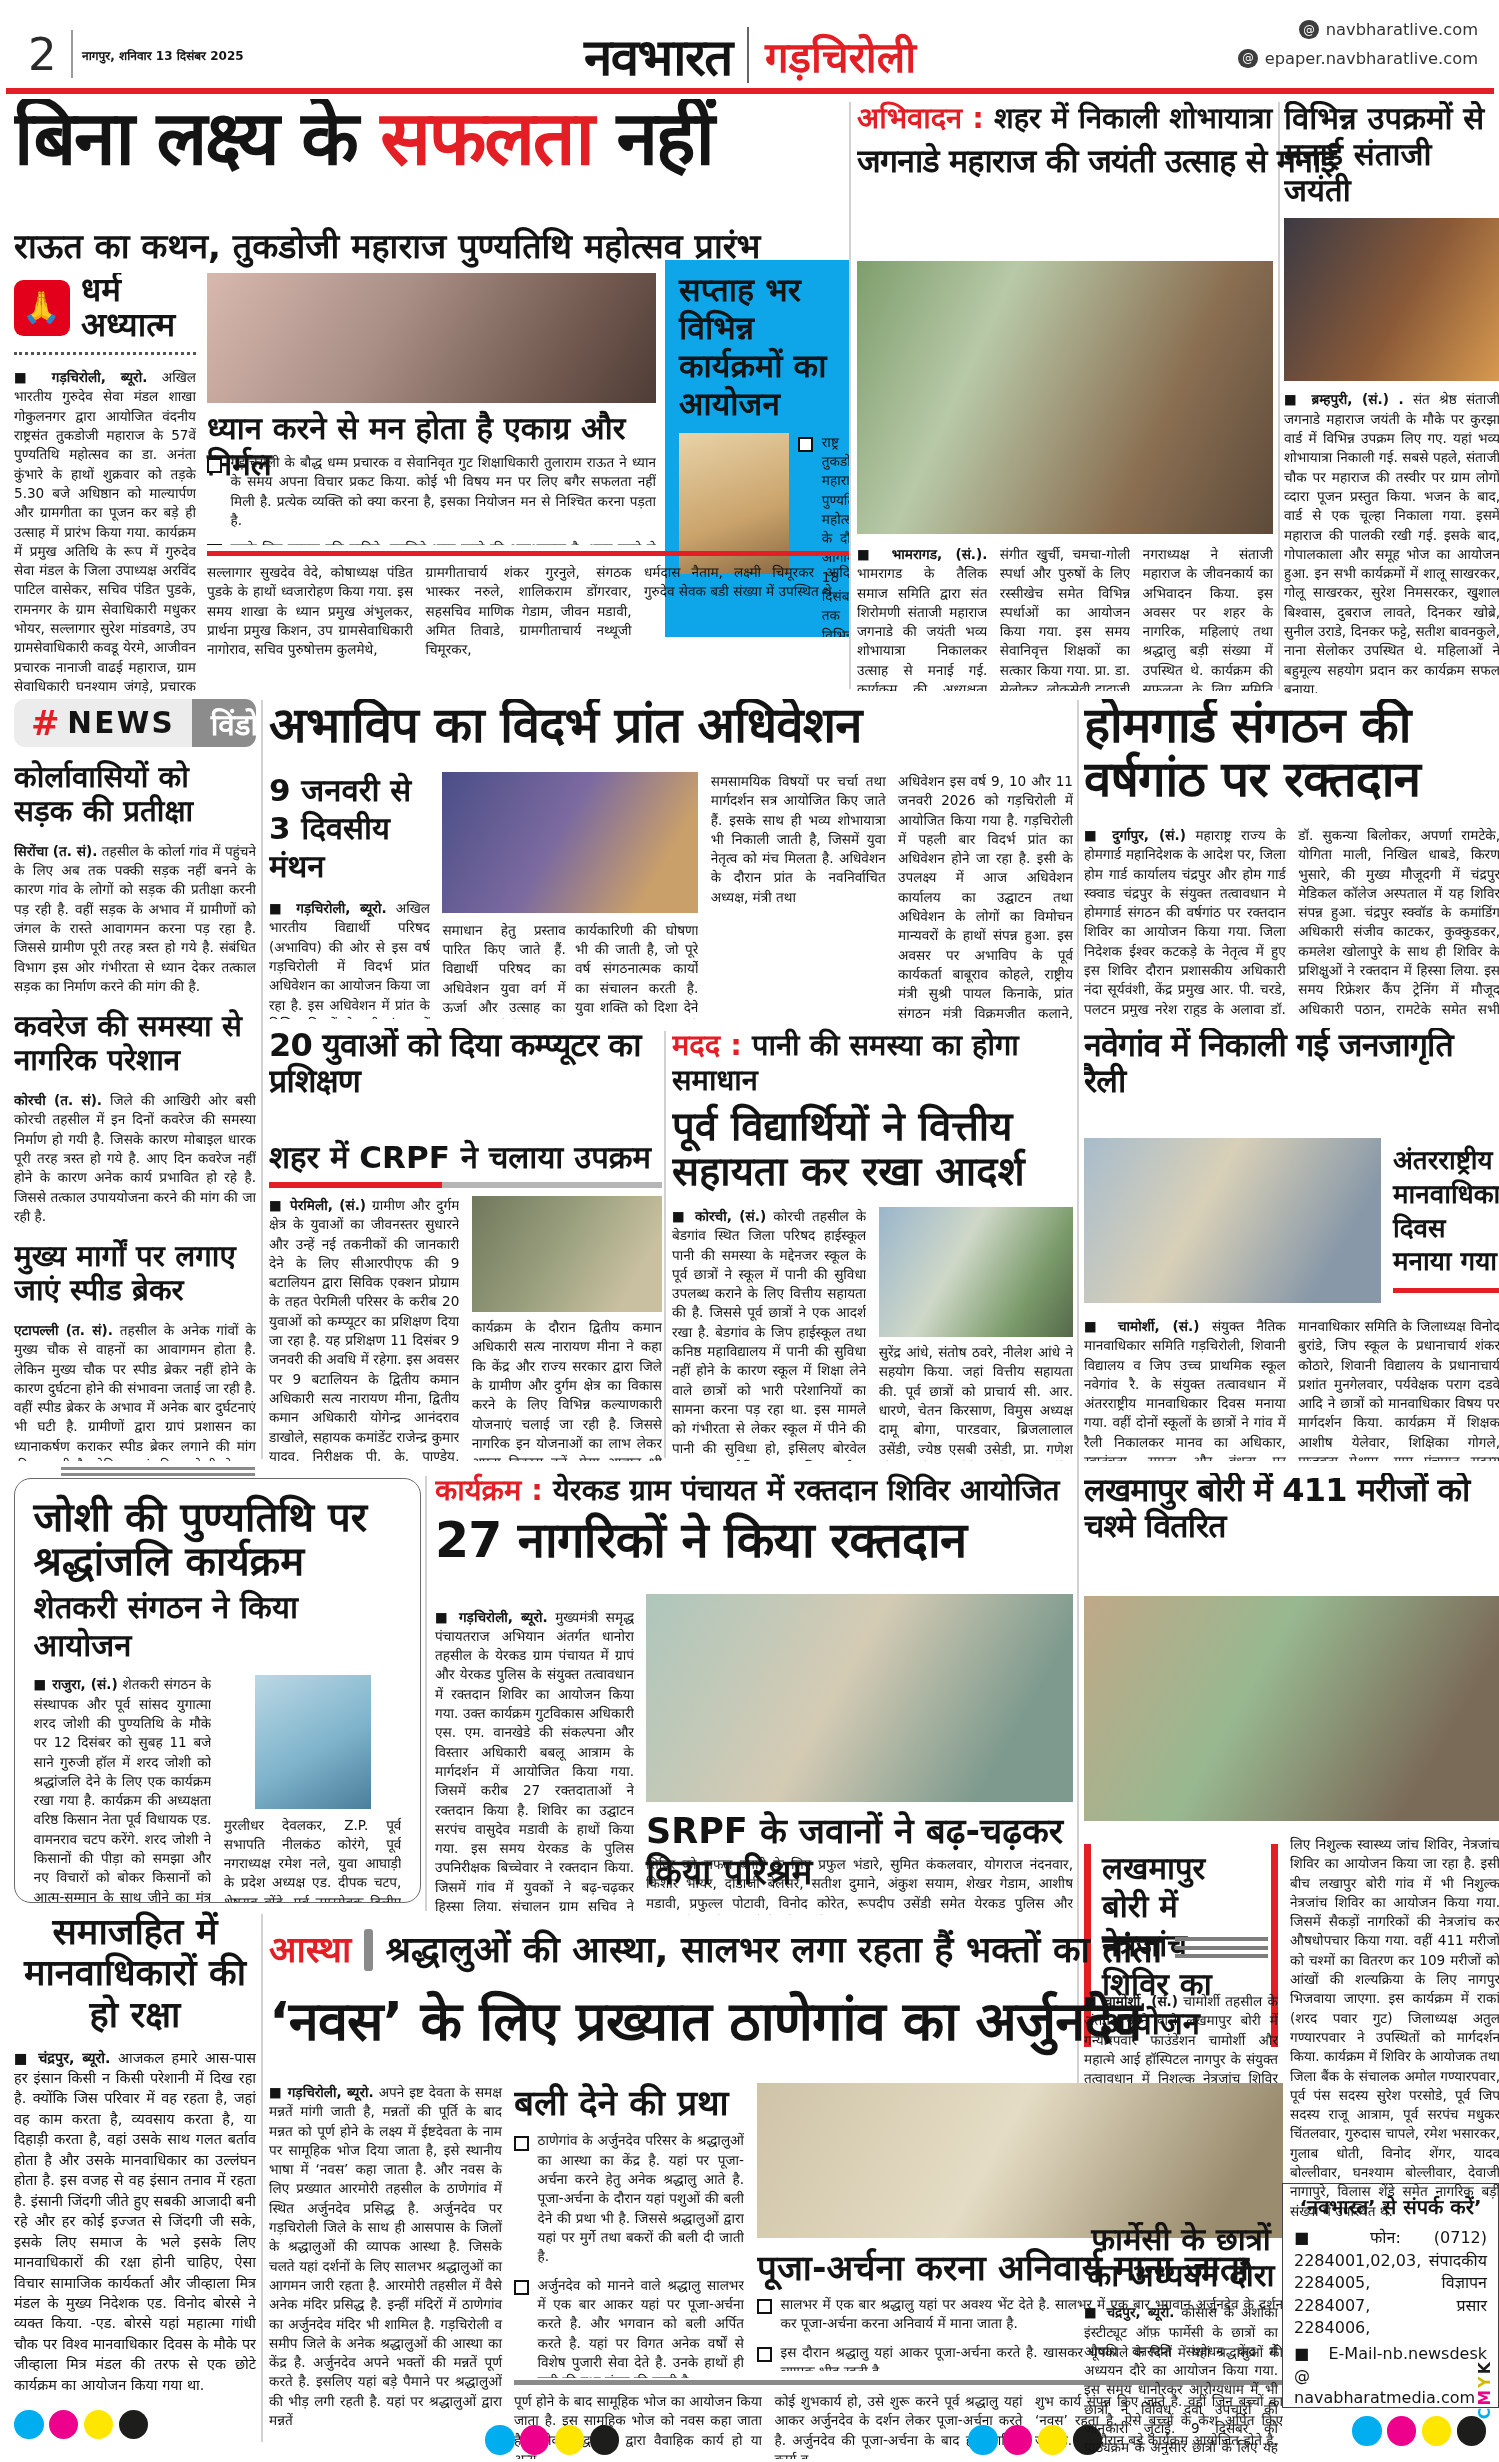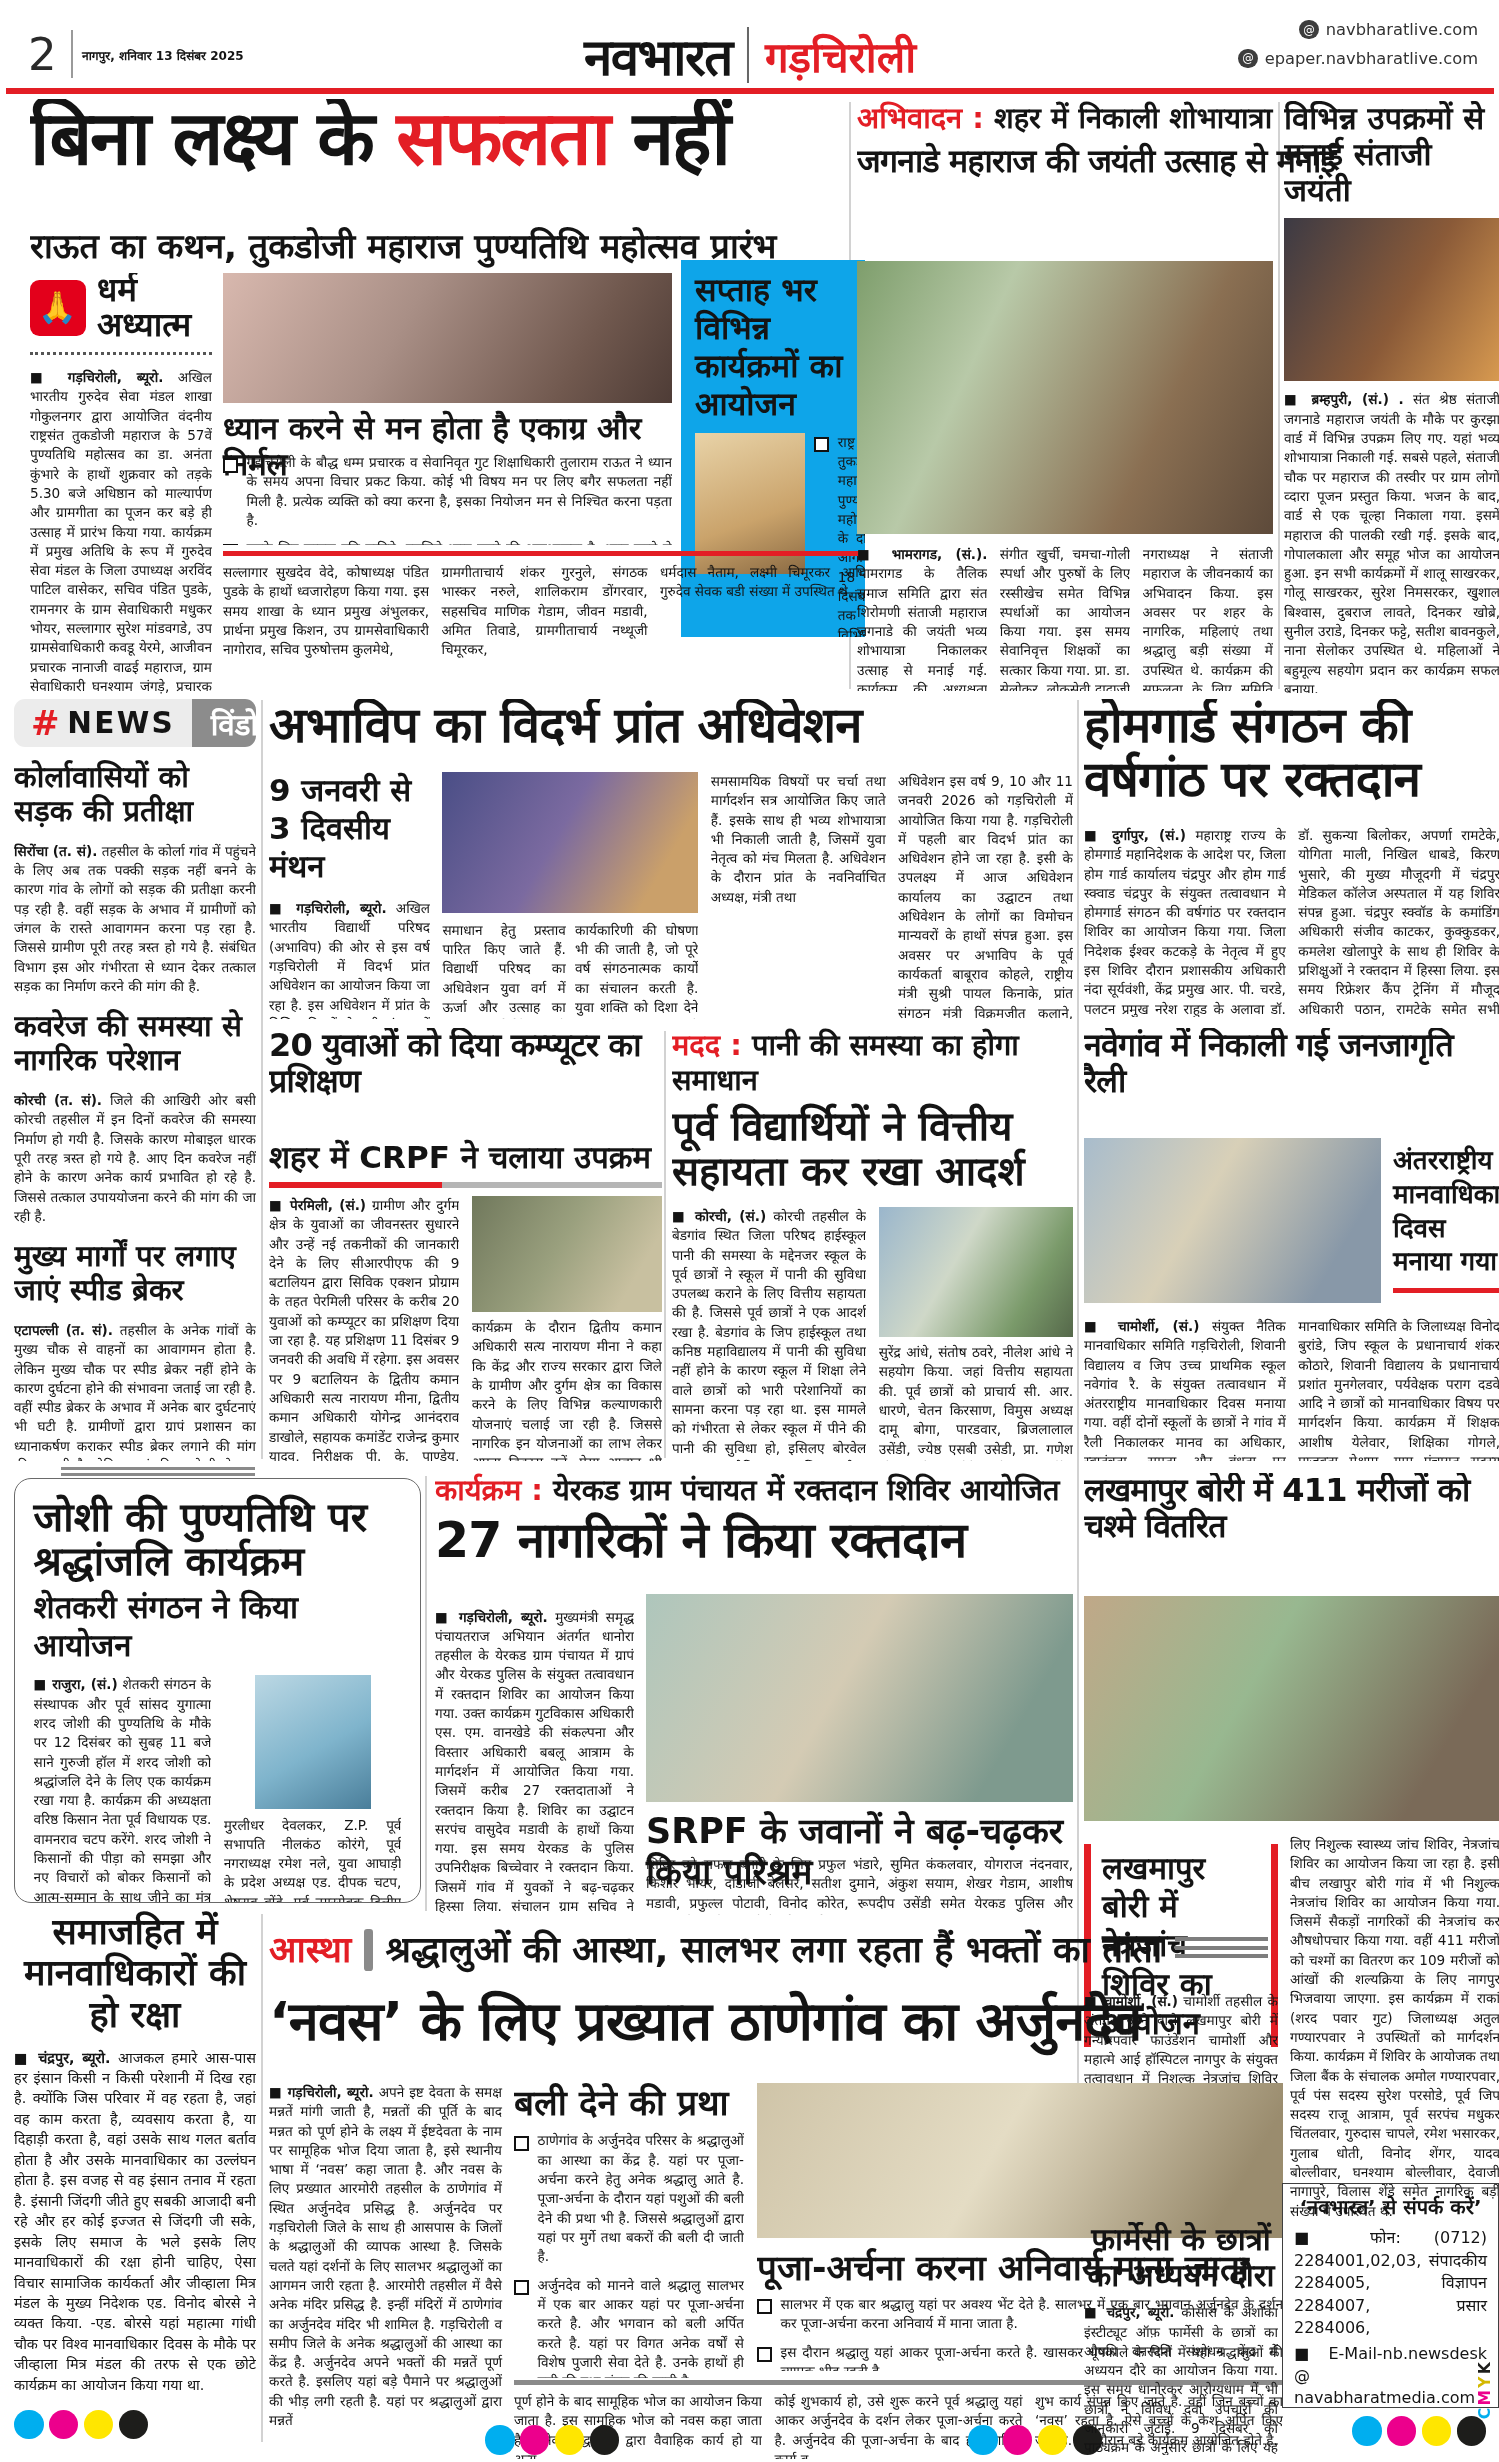--- a/index.html
+++ b/index.html
@@ -120,21 +120,21 @@
   <div class="red-rule-top"></div>
 
   <div class="vline" style="left:849px;top:102px;height:587px;"></div>
   <div class="vline" style="left:1278px;top:102px;height:587px;"></div>
   <div class="vline" style="left:261px;top:700px;height:759px;"></div>
   <div class="vline" style="left:1077px;top:700px;height:1514px;"></div>
   <div class="vline" style="left:664px;top:1031px;height:427px;"></div>
   <div class="vline" style="left:425px;top:1476px;height:435px;"></div>
   <div class="vline" style="left:261px;top:1914px;height:528px;"></div>
 
-  <div class="art" style="left:14px;top:99px;width:835px;height:595px;margin-left:16px;">
+  <div class="art" style="left:14px;top:99px;width:835px;height:595px;">
     <div class="hl-xxl"><span>बिना लक्ष्य के </span><span class="red">सफलता</span><span> नहीं</span></div>
     <div class="abs" style="top:123px;font-size:34px;font-weight:800;">राऊत का कथन, तुकडोजी महाराज पुण्यतिथि महोत्सव प्रारंभ</div>
 
     <div class="abs" style="left:0;top:174px;width:182px;height:421px;overflow:hidden;">
       <div class="badge">
         <span class="badge-ic">🙏</span>
         <span class="badge-tx">धर्म अध्यात्म</span>
       </div>
       <div class="dotted"></div>
       <p class="bt"><span class="dl">■ गड़चिरोली, ब्यूरो.</span> <span>अखिल भारतीय गुरुदेव सेवा मंडल शाखा गोकुलनगर द्वारा आयोजित वंदनीय राष्ट्रसंत तुकडोजी महाराज के 57वें पुण्यतिथि महोत्सव का डा. अनंता कुंभारे के हाथों शुक्रवार को तड़के 5.30 बजे अधिष्ठान को माल्यार्पण और ग्रामगीता का पूजन कर बड़े ही उत्साह में प्रारंभ किया गया. कार्यक्रम में प्रमुख अतिथि के रूप में गुरुदेव सेवा मंडल के जिला उपाध्यक्ष अरविंद पाटिल वासेकर, सचिव पंडित पुडके, रामनगर के ग्राम सेवाधिकारी मधुकर भोयर, सल्लागार सुरेश मांडवगडे, उप ग्रामसेवाधिकारी कवडू येरमे, आजीवन प्रचारक नानाजी वाढई महाराज, ग्राम सेवाधिकारी घनश्याम जंगड़े, प्रचारक दिलीप मेश्राम, भजन प्रमुख लक्ष्मण अलाम, ध्यान प्रमुख श्रीराम उरकुड़े, स्वयं प्रमुख श्रीराम सोनटक्के, सचिव बावणे, वामनराव सांडसकडे, शाखा के ग्रामसेवाधिकारी घनश्याम जंगड़े, प्रचारक दिलीप मेश्राम, ग्रामसेवाधिकारी अनिल धाकड़ आदि उपस्थित थे.</span></p>

